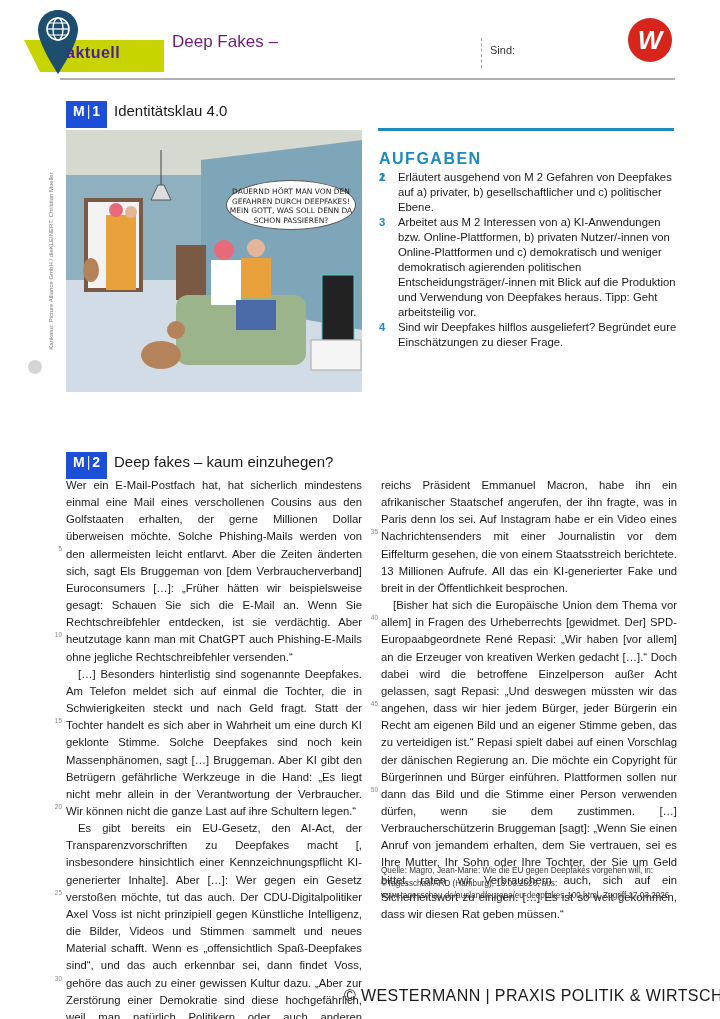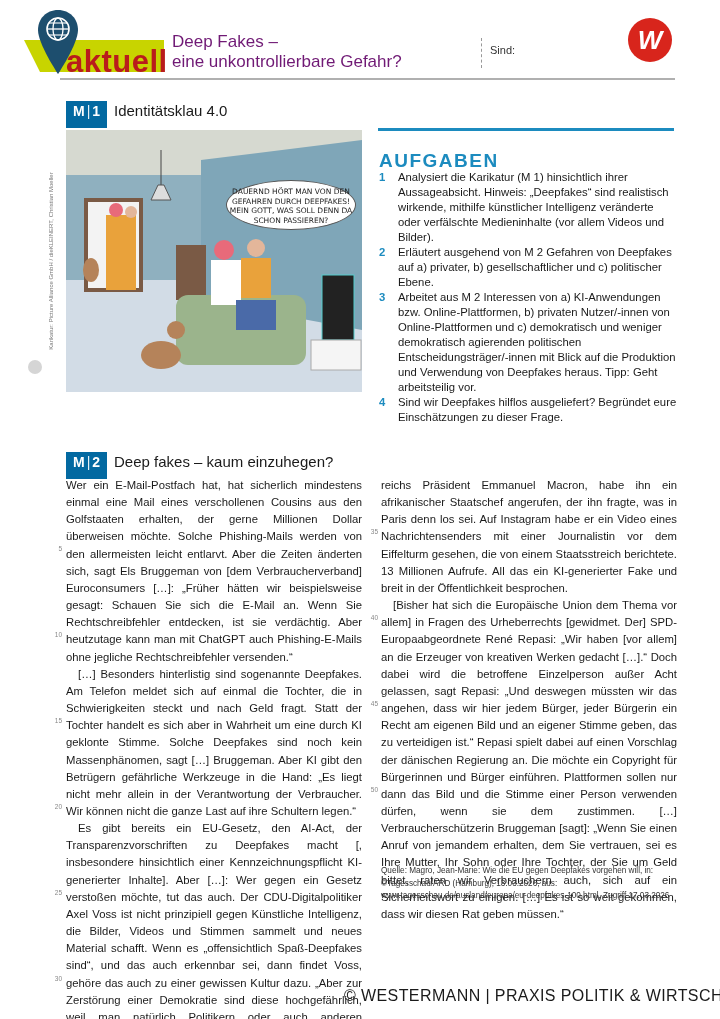--- a/index.html
+++ b/index.html
@@ -3,45 +3,45 @@
 <meta charset="utf-8">
 <style>
   * { box-sizing: border-box; margin: 0; padding: 0; }
   html, body { width: 720px; height: 1019px; background: #ffffff; overflow: hidden; }
   body { position: relative; font-family: "Liberation Sans", sans-serif; color: #1a1a1a; }
 
   
   .header { position: absolute; left: 0; top: 0; width: 720px; height: 80px; }
   .logo-band { position: absolute; left: 24px; top: 40px; width: 140px; height: 32px; }
   .logo-band svg { position: absolute; left: 0; top: 0; }
-  .aktuell { position: absolute; left: 66px; top: 44px; font-size: 31px; font-weight: bold; color: #b91c1c; letter-spacing: 0.5px; font-family: "Liberation Sans", sans-serif; }
+  .aktuell { position: absolute; left: 66px; top: 44px; font-size: 16px; font-weight: bold; color: #4c1d95; letter-spacing: 0.5px; font-family: "Liberation Sans", sans-serif; }
   .pin { position: absolute; left: 36px; top: 8px; }
   .title { position: absolute; left: 172px; top: 32px; font-size: 17px; line-height: 20px; color: #701a75; }
   .title div { white-space: nowrap; }
   .datum-sep { position: absolute; left: 481px; top: 38px; height: 30px; border-left: 1px dashed #999; }
   .datum { position: absolute; left: 490px; top: 44px; font-size: 11px; color: #333; }
   .wlogo { position: absolute; left: 628px; top: 18px; width: 44px; height: 44px; border-radius: 50%; background: #d8251c; color: #fff; font-weight: bold; font-style: italic; font-size: 26px; text-align: center; line-height: 44px; }
   .header-rule { position: absolute; left: 60px; top: 78px; width: 615px; height: 2px; background: #b0b0b0; }
 
   
-  .mbadge { position: absolute; height: 27px; background: #0369a1; color: #fff; font-weight: bold; font-size: 14px; line-height: 21px; padding: 0 7px; white-space: nowrap; }
+  .mbadge { position: absolute; height: 27px; background: #1d4ed8; color: #fff; font-weight: bold; font-size: 14px; line-height: 21px; padding: 0 7px; white-space: nowrap; }
   .mbadge .sep { font-weight: normal; opacity: 0.9; padding: 0 2px; }
   .mtitle { position: absolute; font-size: 15px; font-weight: normal; color: #1a1a1a; white-space: nowrap; }
 
   
   .cartoon { position: absolute; left: 66px; top: 130px; width: 296px; height: 262px; overflow: hidden; background: #737373; }
   .credit { position: absolute; left: 44px; top: 130px; width: 14px; height: 262px; }
   .credit span { position: absolute; left: 7px; top: 131px; transform: translate(-50%,-50%) rotate(-90deg); font-size: 6px; color: #777; white-space: nowrap; }
   .bubble { position: absolute; left: 160px; top: 50px; width: 130px; height: 50px; border-radius: 50%; background: #fff; border: 1px solid #555; font-size: 7.5px; line-height: 9.5px; text-align: center; padding-top: 6px; font-family: "DejaVu Sans", sans-serif; color: #222; }
 
   .punch { position: absolute; left: 28px; top: 360px; width: 14px; height: 14px; border-radius: 50%; background: #d5d5d5; }
 
   
   .aufg-rule { position: absolute; left: 378px; top: 128px; width: 296px; height: 3px; background: #1c8bbf; }
-  .aufg-title { position: absolute; left: 379px; top: 150px; font-size: 19px; font-weight: bold; color: #1c8bbf; letter-spacing: 1.5px; }
+  .aufg-title { position: absolute; left: 379px; top: 150px; font-size: 16px; font-weight: bold; color: #1c8bbf; letter-spacing: 1.5px; }
   .tasks { position: absolute; left: 379px; top: 170px; width: 300px; list-style: none; }
   .task { position: relative; padding-left: 19px; font-size: 11.3px; line-height: 15px; color: #1a1a1a; }
   .task .num { position: absolute; left: 0; top: 0; font-weight: bold; color: #1c8bbf; }
 
   
   .col { position: absolute; font-size: 11.3px; line-height: 17.15px; color: #1a1a1a; text-align: justify; }
   .col p { text-indent: 0; }
   .col .ind { text-indent: 12px; }
   .ln { position: absolute; font-size: 6.5px; color: #888; width: 14px; text-align: right; }
   .source { position: absolute; left: 381px; top: 852px; width: 300px; font-size: 8.2px; line-height: 12.5px; color: #333; margin-top: 13px; }
@@ -63,21 +63,20 @@
       <circle cx="22" cy="21" r="11" fill="none" stroke="#fff" stroke-width="1.6"></circle>
       <ellipse cx="22" cy="21" rx="5" ry="11" fill="none" stroke="#fff" stroke-width="1.3"></ellipse>
       <line x1="11" y1="21" x2="33" y2="21" stroke="#fff" stroke-width="1.3"></line>
       <line x1="13" y1="15" x2="31" y2="15" stroke="#fff" stroke-width="1.1"></line>
       <line x1="13" y1="27" x2="31" y2="27" stroke="#fff" stroke-width="1.1"></line>
     </svg>
   </div>
   <div class="aktuell">aktuell</div>
   <div class="title">
     <div>Deep Fakes –</div>
-    <div>eine unkontrollierbare Gefahr?</div>
   </div>
   <div class="datum-sep"></div>
   <div class="datum">Sind:</div>
   <div class="wlogo">W</div>
   <div class="header-rule"></div>
 </div>
 
 <div class="mbadge" style="left:66px; top:101px;">
   <span>M</span><span class="sep">|</span><span>1</span>
 </div>
@@ -113,21 +112,21 @@
     <ellipse cx="25" cy="140" rx="8" ry="12" fill="#b5835a"></ellipse>
   </svg>
   <div class="bubble">DAUERND HÖRT MAN VON DEN GEFAHREN DURCH DEEPFAKES! MEIN GOTT, WAS SOLL DENN DA SCHON PASSIEREN?</div>
 </div>
 
 <div class="punch"></div>
 
 <div class="aufg-rule"></div>
 <div class="aufg-title">AUFGABEN</div>
 <ul class="tasks">
-  <li class="task"><span class="num">1</span><span>Analysiert die Karikatur (M 1) hinsichtlich ihrer Aussageabsicht. Hinweis: „Deepfakes“ sind realistisch wirkende, mithilfe künstlicher Intelligenz veränderte oder verfälschte Medieninhalte (vor allem Videos und Bilder).</span></li>
+  <li class="task"><span class="num">1</span></li>
   <li class="task"><span class="num">2</span><span>Erläutert ausgehend von M 2 Gefahren von Deepfakes auf a) privater, b) gesellschaftlicher und c) politischer Ebene.</span></li>
   <li class="task"><span class="num">3</span><span>Arbeitet aus M 2 Interessen von a) KI-Anwendungen bzw. Online-Plattformen, b) privaten Nutzer/-innen von Online-Plattformen und c) demokratisch und weniger demokratisch agierenden politischen Entscheidungsträger/-innen mit Blick auf die Produktion und Verwendung von Deepfakes heraus. Tipp: Geht arbeitsteilig vor.</span></li>
   <li class="task"><span class="num">4</span><span>Sind wir Deepfakes hilflos ausgeliefert? Begründet eure Einschätzungen zu dieser Frage.</span></li>
 </ul>
 
 <div class="mbadge" style="left:66px; top:452px;">
   <span>M</span><span class="sep">|</span><span>2</span>
 </div>
 <div class="mtitle" style="left:114px; top:453px;">Deep fakes – kaum einzuhegen?</div>
 

